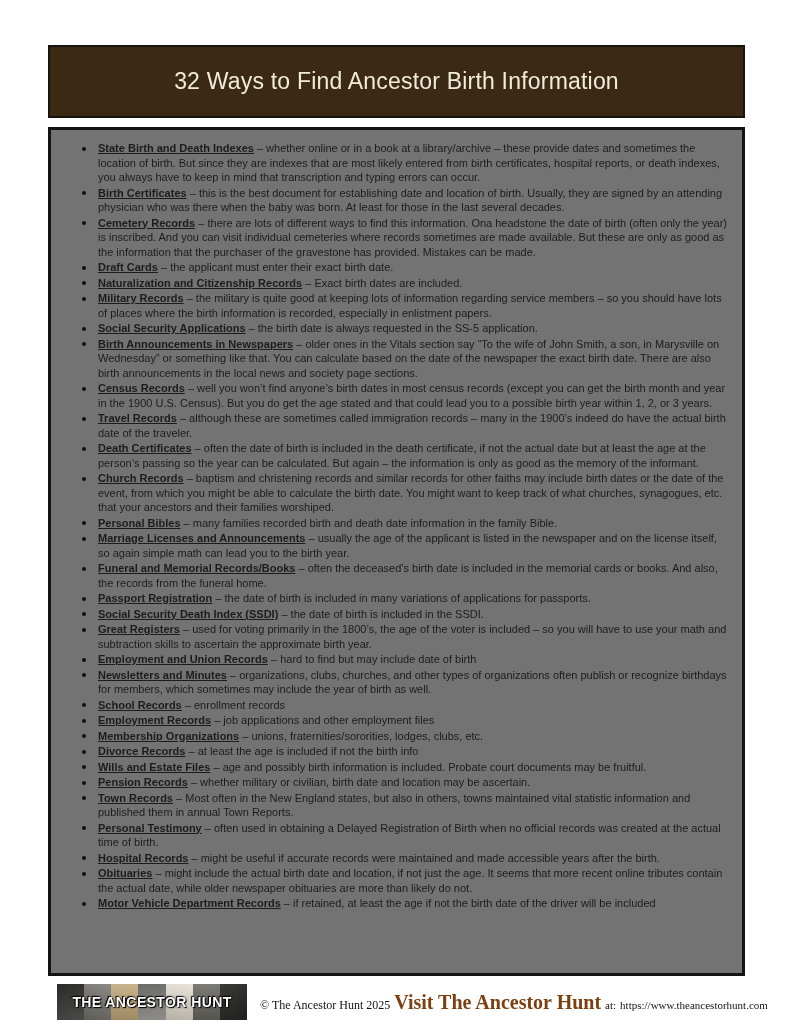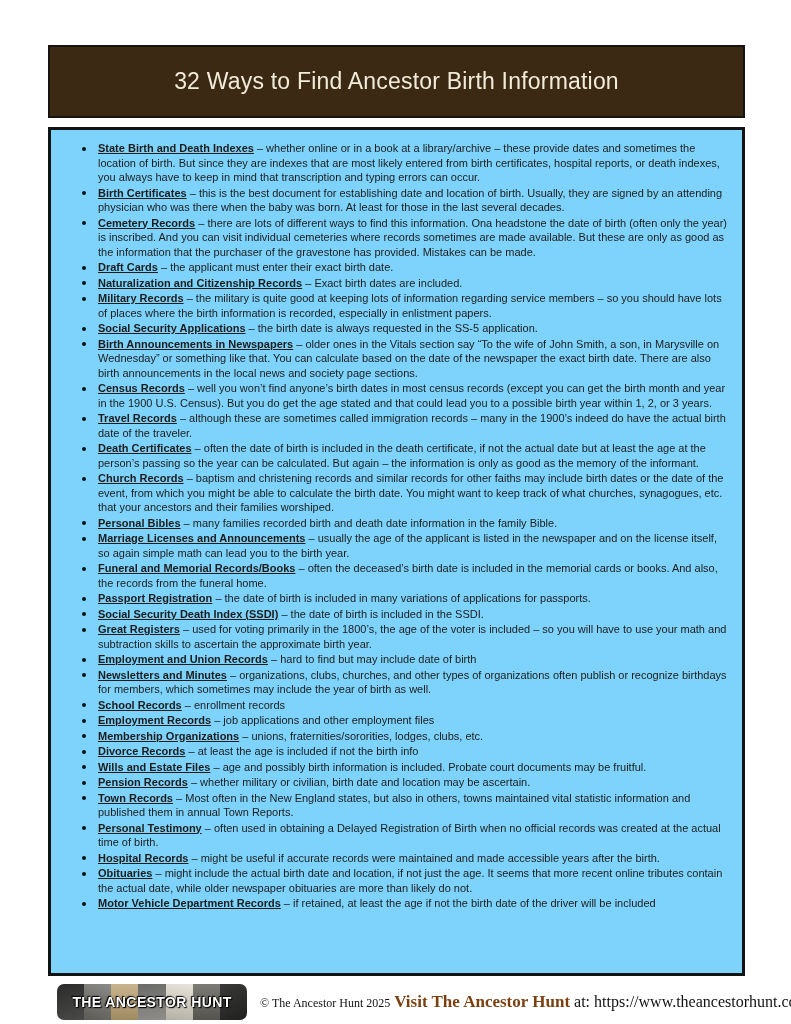--- a/index.html
+++ b/index.html
@@ -35,21 +35,21 @@
     color: var(--header-text, #f1ecd9);
     font-family: Liberation Sans, sans-serif;
   }
   .content-box {
     position: absolute;
     left: 48px;
     top: 127px;
     width: 697px;
     height: 849px;
     box-sizing: border-box;
-    background: #7dd3fc;
+    background: #737373;
     border: 3px solid #131313;
     padding: 11px 14px 0 30px;
   }
   ul.records {
     margin: 0;
     padding: 0;
     list-style: none;
   }
   ul.records li {
     position: relative;
@@ -82,21 +82,20 @@
     display: flex;
     align-items: center;
   }
   .logo {
     position: relative;
     width: 190px;
     height: 36px;
     display: flex;
     overflow: hidden;
     flex-shrink: 0;
-    border-radius: 7px;
   }
   .logo .tile { flex: 1; }
   .logo .t1 { background: linear-gradient(160deg, #2b2b2b, #4a4a48); }
   .logo .t2 { background: linear-gradient(200deg, #8a8a88, #5d5b55); }
   .logo .t3 { background: linear-gradient(180deg, #c9b48e, #a08a62); }
   .logo .t4 { background: linear-gradient(170deg, #6b6b69, #8f8d89); }
   .logo .t5 { background: linear-gradient(190deg, #e8e4da, #b5b0a4); }
   .logo .t6 { background: linear-gradient(180deg, #7d7b76, #55534e); }
   .logo .t7 { background: linear-gradient(150deg, #3a3a38, #1f1f1e); }
   .logo-text {
@@ -113,26 +112,26 @@
     text-shadow: 0 0 2px #000, 1px 1px 1px #000, -1px -1px 1px #000;
   }
   .footer-line {
     margin-left: 13px;
     font-family: "Liberation Serif", serif;
     color: #121212;
     white-space: nowrap;
   }
   .copyright { font-size: 12px; margin-top: 16px; }
   .visit {
-    font-size: 17px;
+    font-size: 20px;
     font-weight: 700;
     color: var(--accent-brown, #7c3f10);
     margin-top: 16px;
   }
-  .at-label, .site-url { font-size: 16px; }
+  .at-label, .site-url { font-size: 11px; }
 </style>
 </head>
 <body>
 
 <div class="page">
 
   <header class="title-banner">
     <h1>32 Ways to Find Ancestor Birth Information</h1>
   </header>
 

